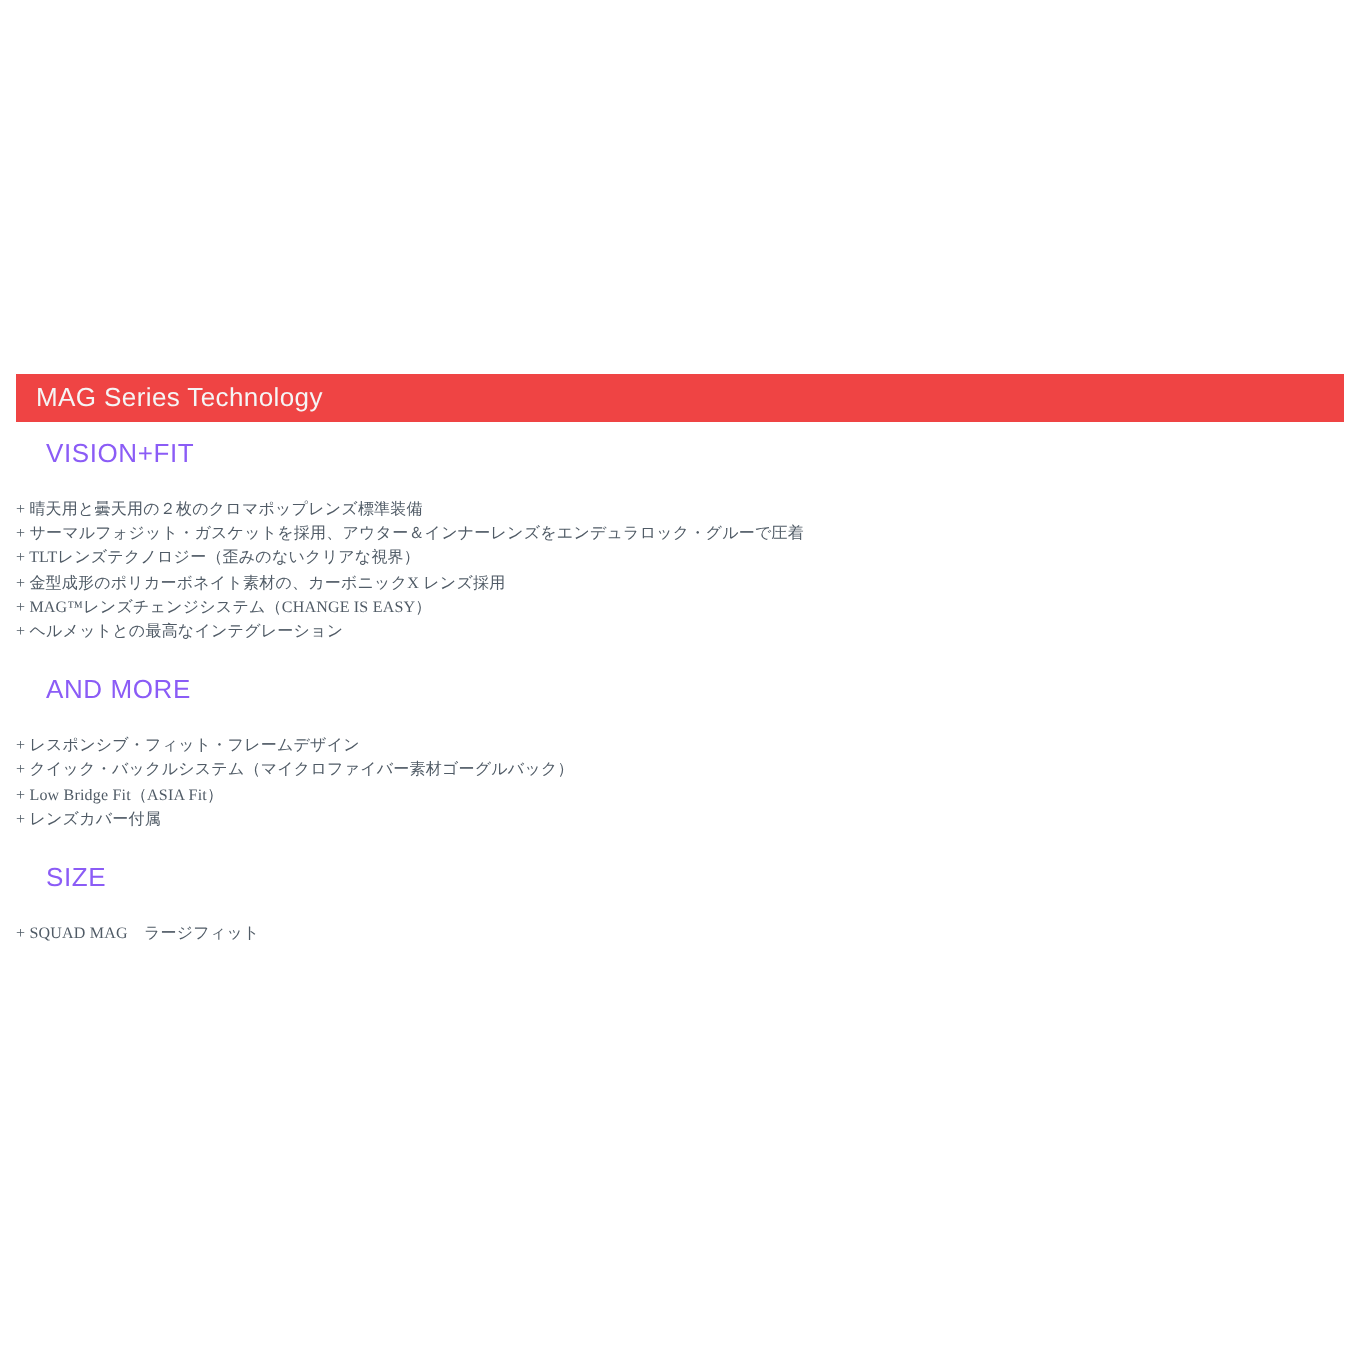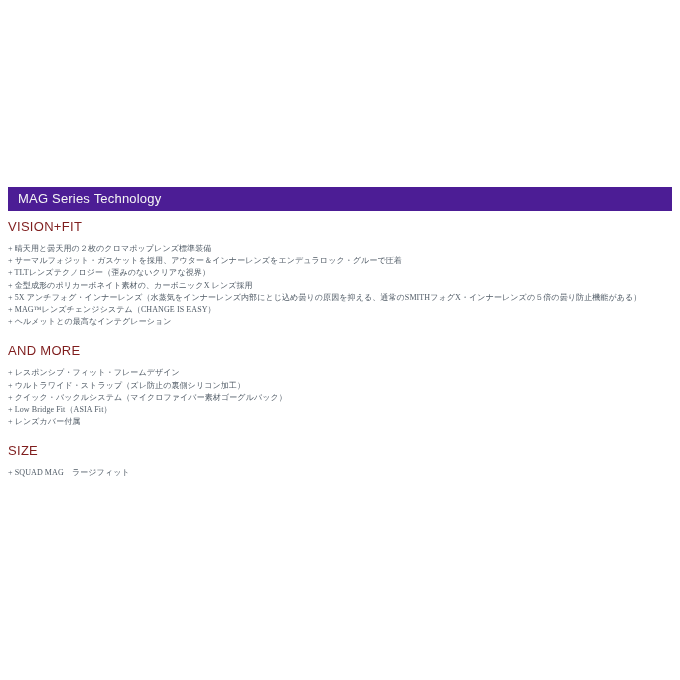--- a/index.html
+++ b/index.html
@@ -13,35 +13,35 @@
   }
   .content {
     position: absolute;
     top: 187px;
     left: 8px;
     right: 8px;
   }
   .banner {
     height: 24px;
     line-height: 24px;
-    background: #4c1d95;
+    background: #ef4444;
     color: #f5f5f5;
     font-size: 13px;
     padding: 0 10px;
     letter-spacing: 0.2px;
     box-sizing: border-box;
   }
   .section-heading {
-    margin: 0;
+    margin: 15px;
     padding: 0;
     margin-top: 9px;
     font-size: 13px;
     font-weight: 400;
     line-height: 14px;
-    color: #7f1d1d;
+    color: #8b5cf6;
     letter-spacing: 0.3px;
   }
   .section + .section .section-heading {
     margin-top: 16px;
   }
   .feature-list {
     margin: 0;
     padding: 0;
     margin-top: 9px;
     list-style: none;
@@ -64,31 +64,29 @@
     <span>MAG Series Technology</span>
   </div>
 
   <div class="section">
     <h2 class="section-heading">VISION+FIT</h2>
     <ul class="feature-list">
       <li class="feature-item">+ 晴天用と曇天用の２枚のクロマポップレンズ標準装備</li>
       <li class="feature-item">+ サーマルフォジット・ガスケットを採用、アウター＆インナーレンズをエンデュラロック・グルーで圧着</li>
       <li class="feature-item">+ TLTレンズテクノロジー（歪みのないクリアな視界）</li>
       <li class="feature-item">+ 金型成形のポリカーボネイト素材の、カーボニックX レンズ採用</li>
-      <li class="feature-item">+ 5X アンチフォグ・インナーレンズ（水蒸気をインナーレンズ内部にとじ込め曇りの原因を抑える、通常のSMITHフォグX・インナーレンズの５倍の曇り防止機能がある）</li>
       <li class="feature-item">+ MAG™レンズチェンジシステム（CHANGE IS EASY）</li>
       <li class="feature-item">+ ヘルメットとの最高なインテグレーション</li>
     </ul>
   </div>
 
   <div class="section">
     <h2 class="section-heading">AND MORE</h2>
     <ul class="feature-list">
       <li class="feature-item">+ レスポンシブ・フィット・フレームデザイン</li>
-      <li class="feature-item">+ ウルトラワイド・ストラップ（ズレ防止の裏側シリコン加工）</li>
       <li class="feature-item">+ クイック・バックルシステム（マイクロファイバー素材ゴーグルバック）</li>
       <li class="feature-item">+ Low Bridge Fit（ASIA Fit）</li>
       <li class="feature-item">+ レンズカバー付属</li>
     </ul>
   </div>
 
   <div class="section">
     <h2 class="section-heading">SIZE</h2>
     <ul class="feature-list">
       <li class="feature-item">+ SQUAD MAG　ラージフィット</li>

